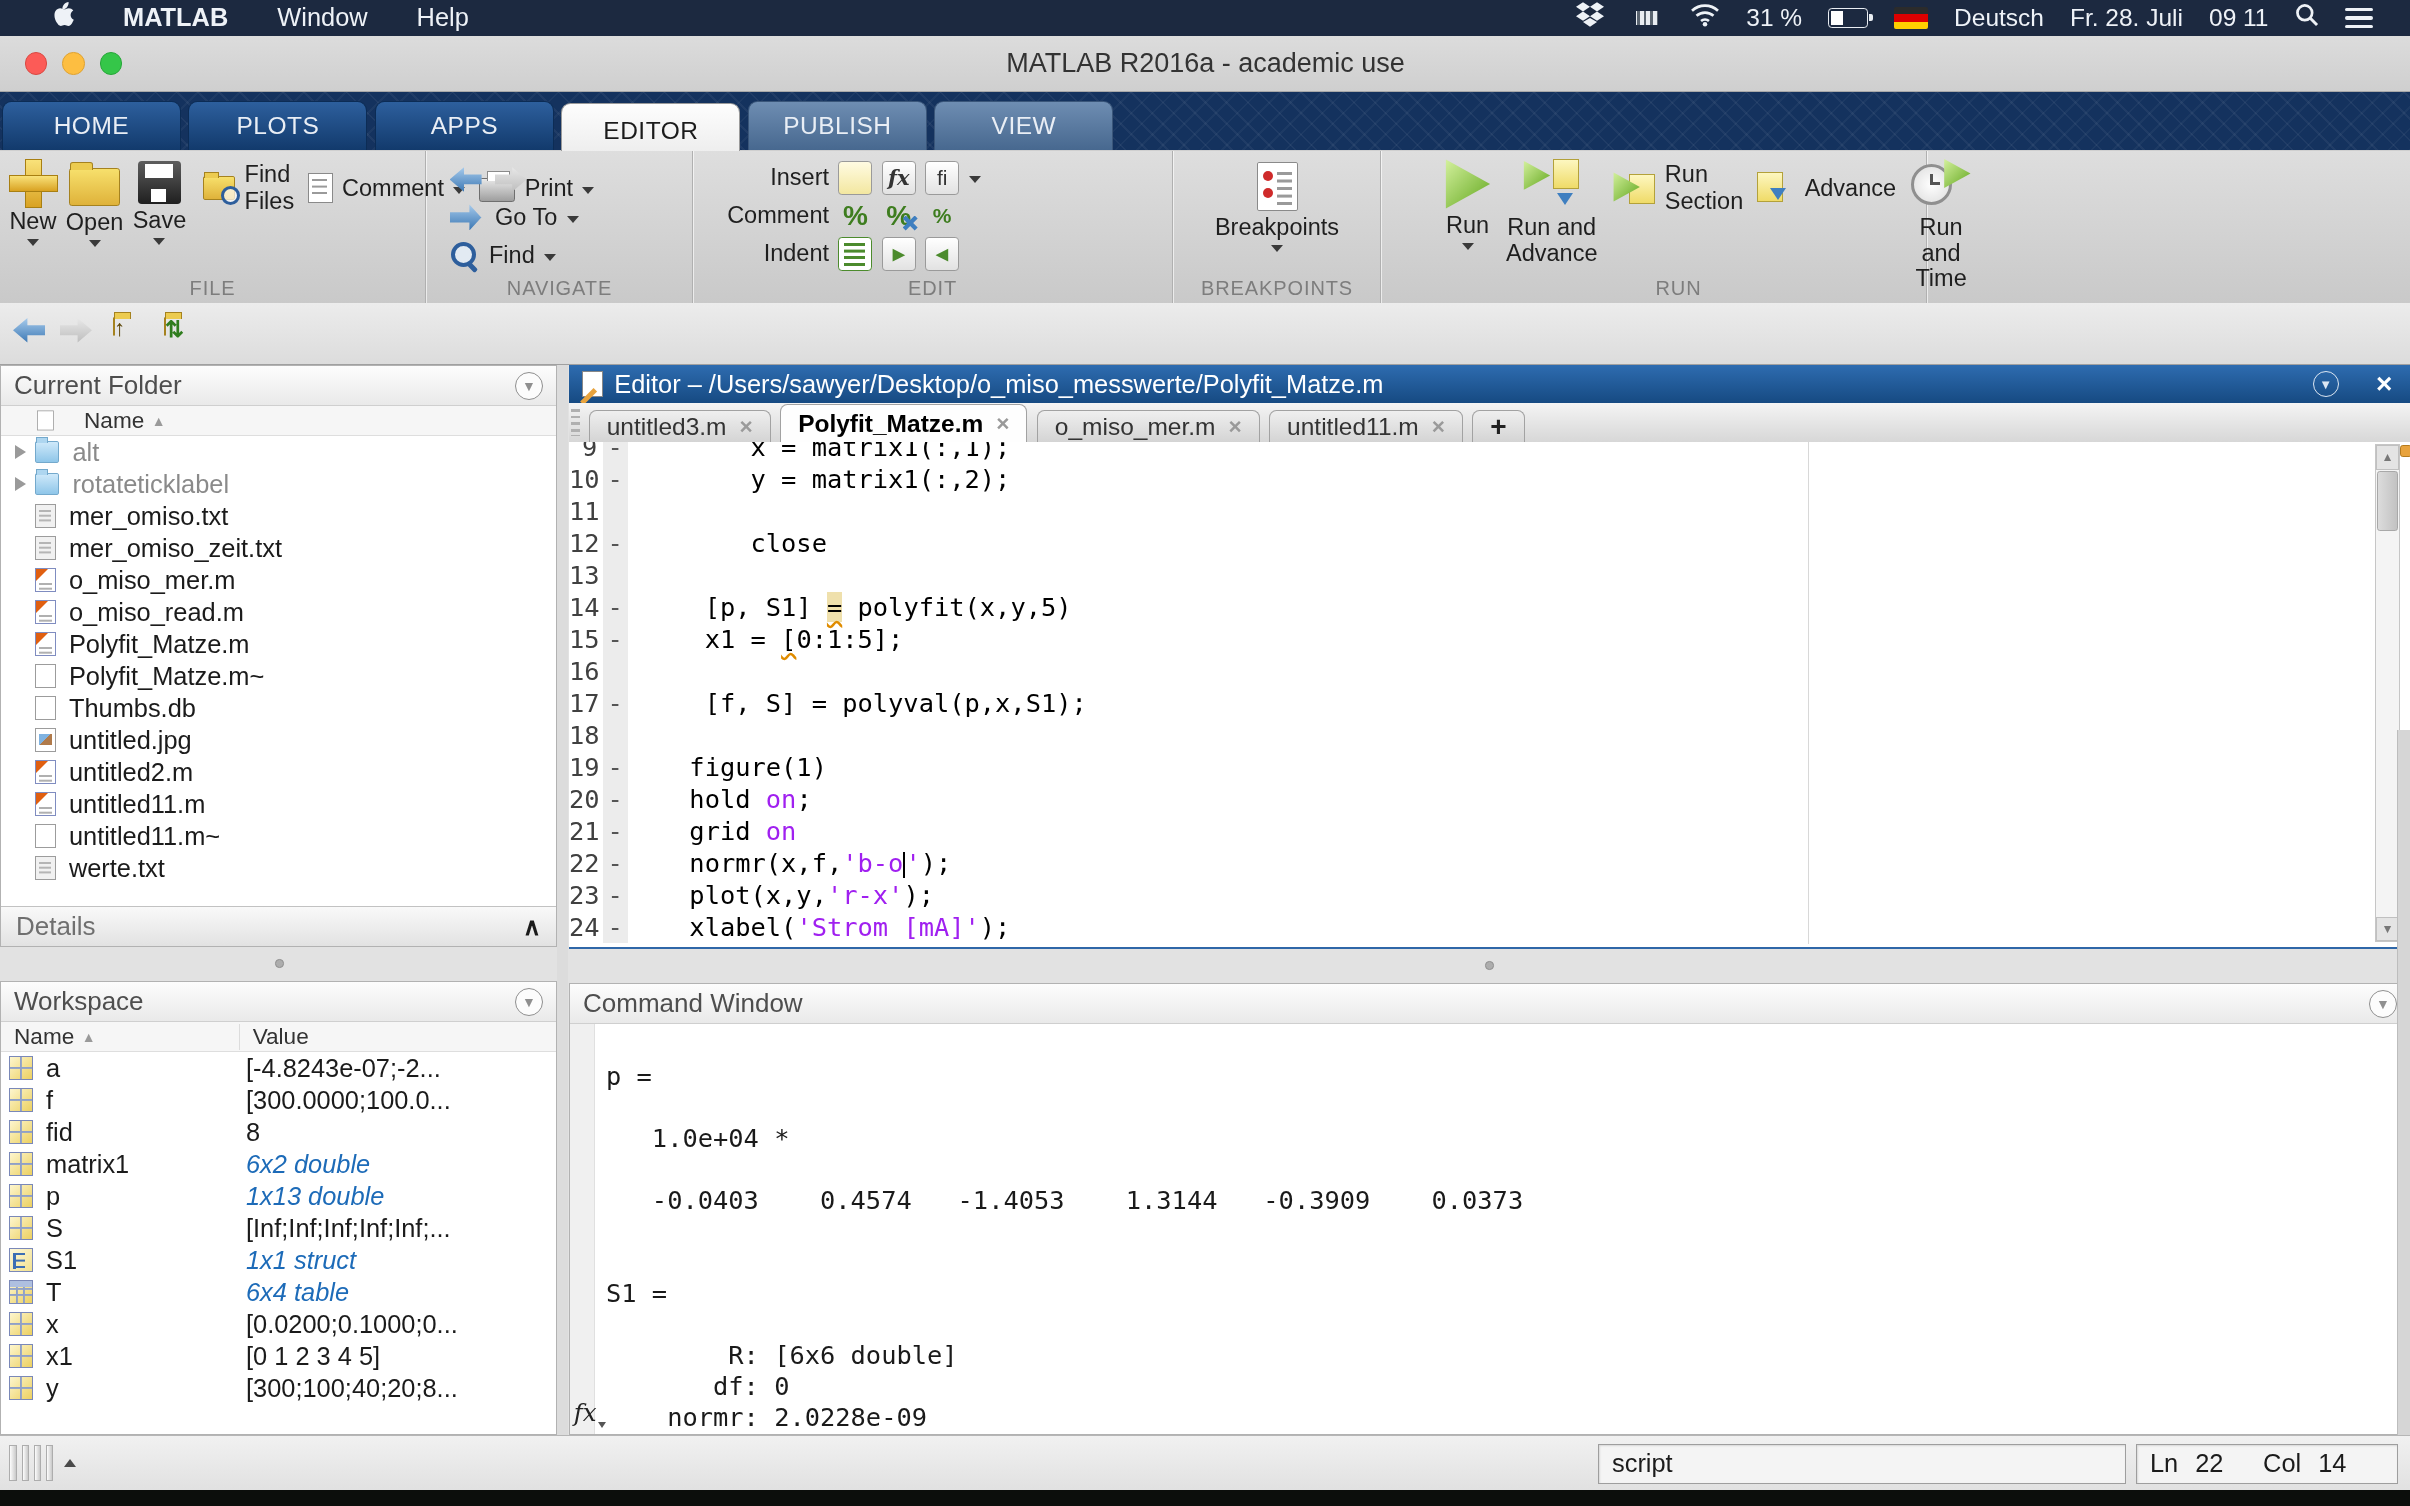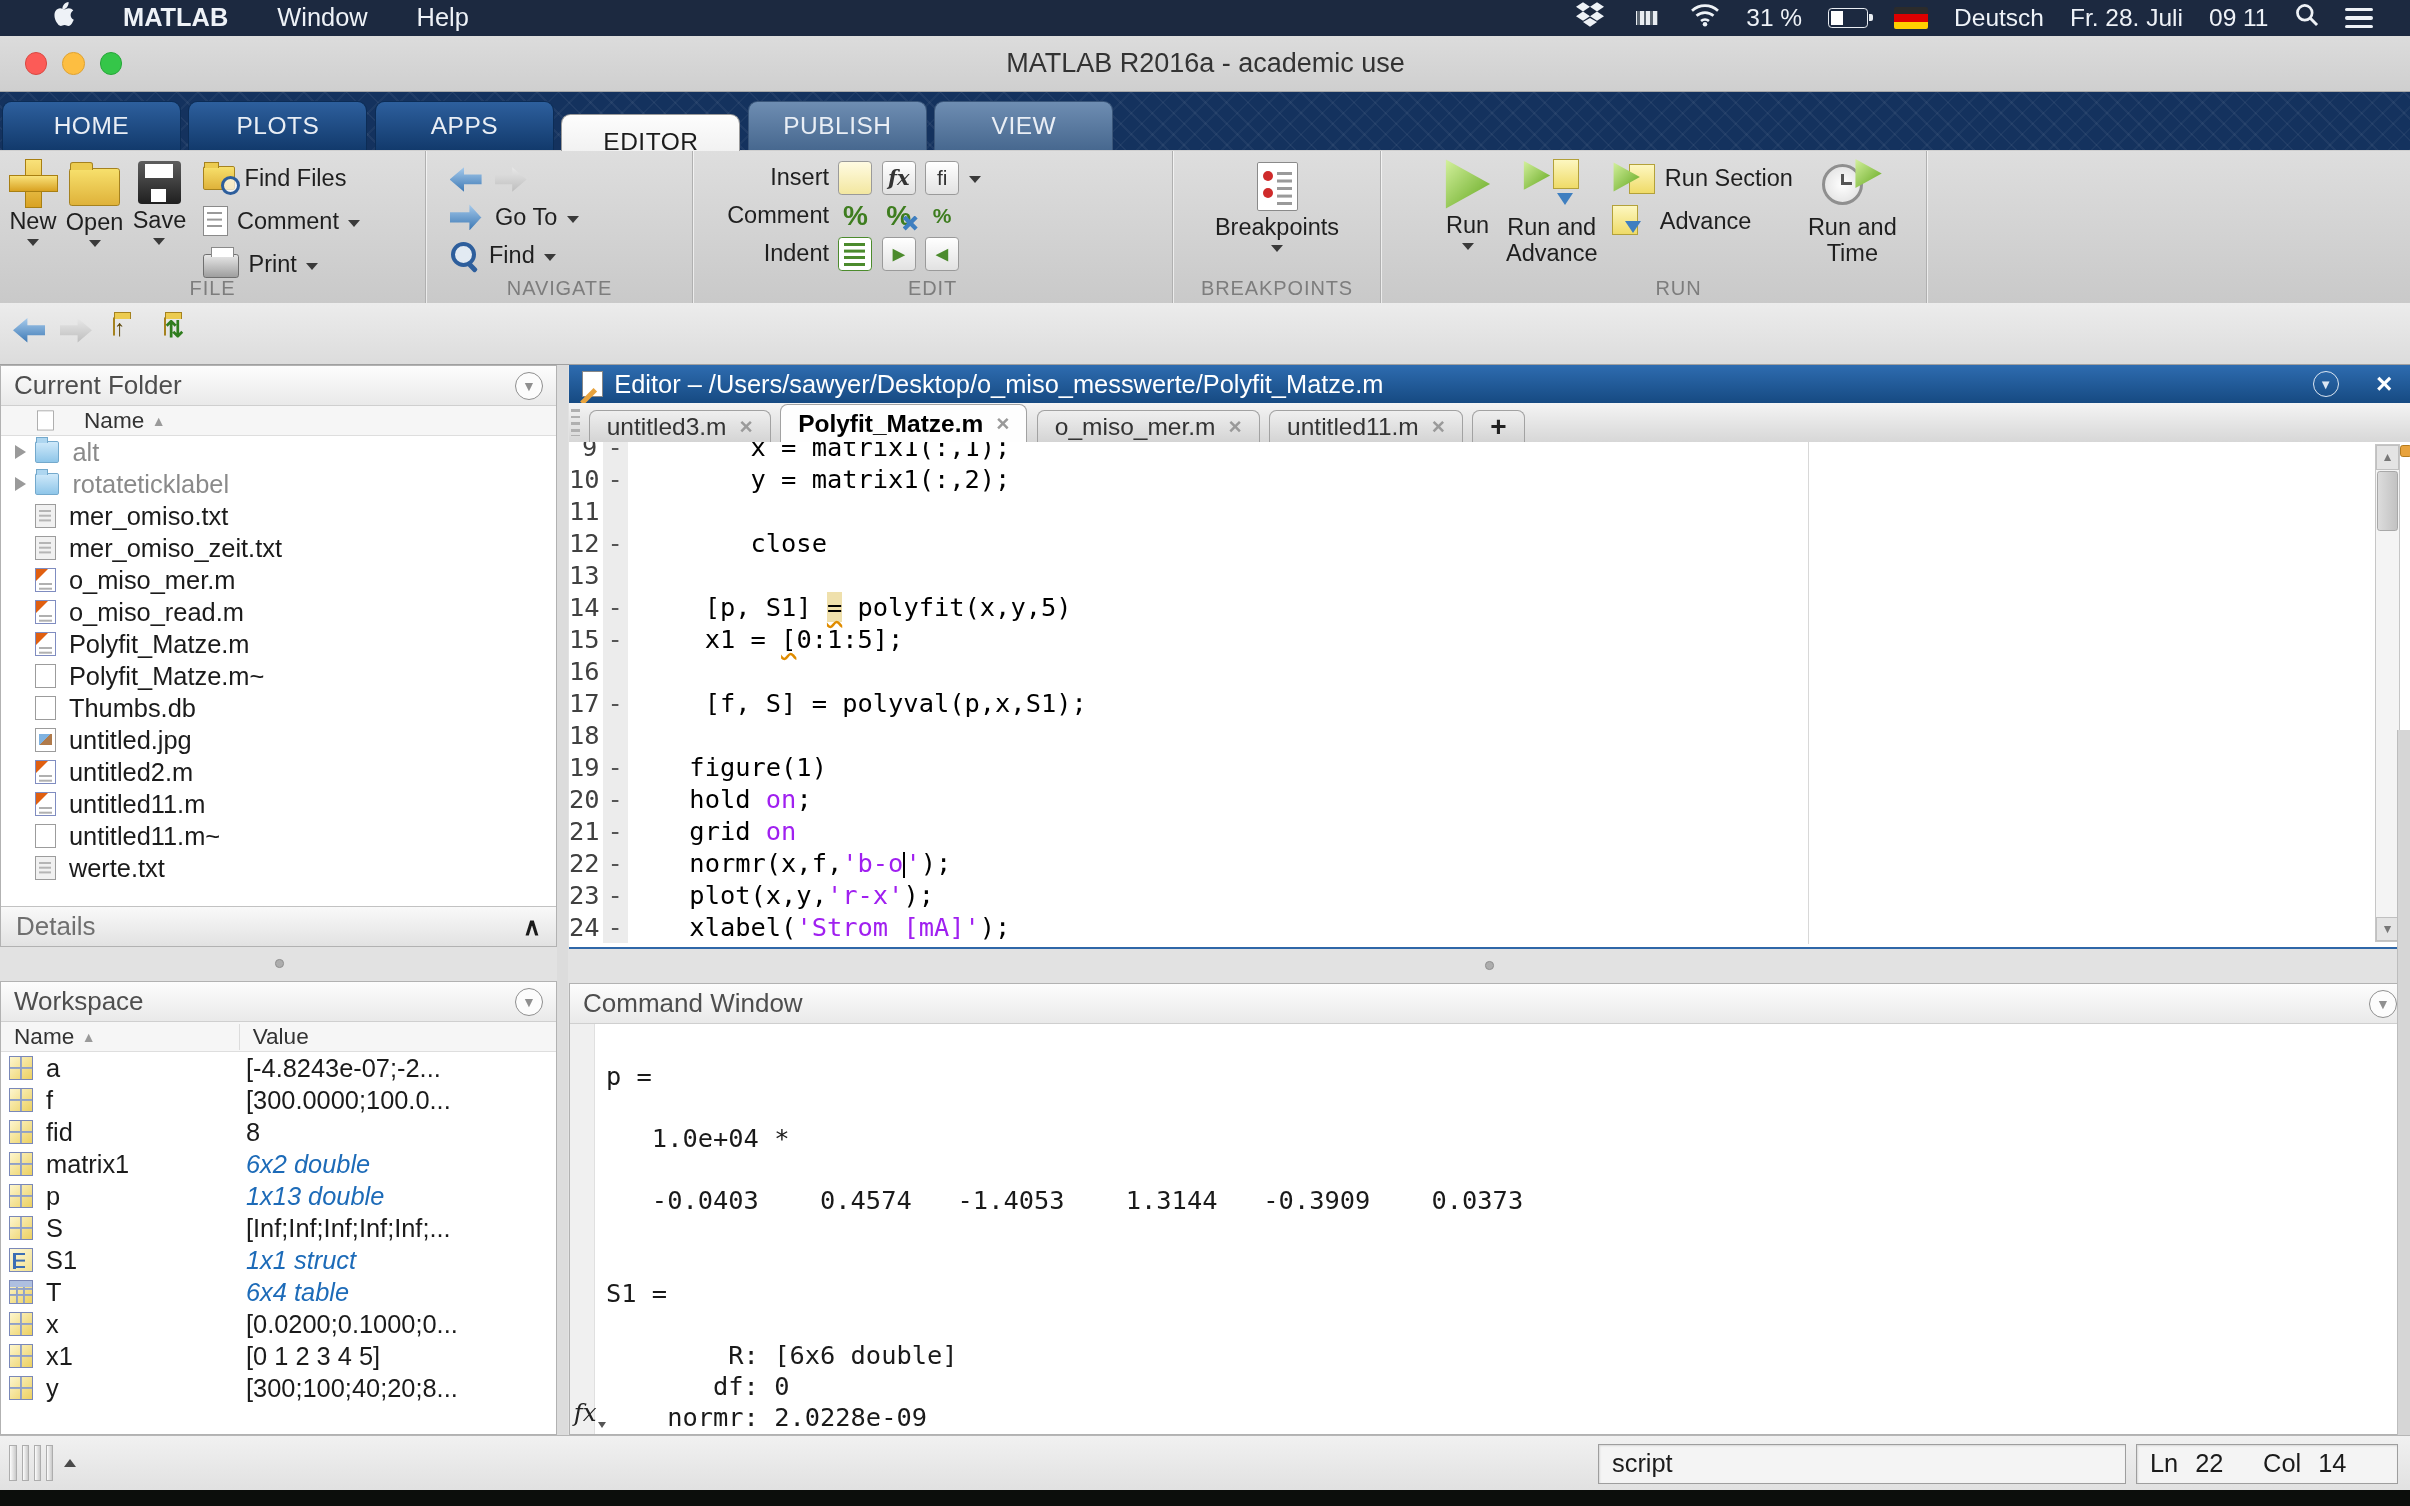--- a/index.html
+++ b/index.html
@@ -33,21 +33,21 @@
 
   
   .tabrow{position:absolute;left:0;top:92px;width:2411px;height:58px;background:#14325e;
     background-image:repeating-linear-gradient(45deg,rgba(255,255,255,.05) 0 1.9px,transparent 1.9px 15px),
                      repeating-linear-gradient(-45deg,rgba(255,255,255,.04) 0 1.9px,transparent 1.9px 15px)}
   .tstabs{position:absolute;left:1.9px;top:0;display:flex}
   .tstab{height:49px;margin-top:9.4px;min-width:179px;padding:0 19px;margin-right:7.5px;display:flex;align-items:center;justify-content:center;
     color:#e9eef5;font-size:24.5px;letter-spacing:0.5px;background:linear-gradient(#2d5f9d,#123a6c);
     border:0.9px solid #0c2c55;border-bottom:none;border-radius:9.4px 9.4px 0 0}
   .tstab:nth-child(5),.tstab:nth-child(6){background:linear-gradient(#6e8db2,#47688f);border-color:#3a567a}
-  .tstab.active{background:linear-gradient(#fdfdfd,#ececec);color:#1b1b1b;height:55px;margin-top:22px;border-color:#9a9a9a}
+  .tstab.active{background:linear-gradient(#fdfdfd,#ececec);color:#1b1b1b;height:55px;margin-top:11px;border-color:#9a9a9a}
   .qabar{position:absolute;left:1579px;top:98px;width:411px;height:45px;background:rgba(173,203,229,.55);
     clip-path:polygon(15px 0,100% 0,100% 100%,15px 100%,0 50%);display:flex;align-items:center;gap:13px;padding-left:26px}
   .qa{width:32px;height:32px;position:relative;display:flex;align-items:center;justify-content:center;font-size:24.5px}
   .qa-new{background:#fff;border:0.9px solid #777;width:24.5px;height:30px}
   .qa-new .gold{position:absolute;right:-5.6px;bottom:-5.6px;color:#d99a00;font-weight:bold;font-size:22.6px}
   .qa-save{background:linear-gradient(#6a6a6a,#222);border-radius:2.8px;width:28px;height:28px}
   .qa-save::before{content:"";position:absolute;top:1.9px;left:5.6px;right:5.6px;height:9.4px;background:#fff}
   .qa-save::after{content:"";position:absolute;bottom:1.9px;left:9.4px;width:9.4px;height:8.5px;background:#fff}
   .qa-cut::before,.qa-cut::after{content:"";position:absolute;left:14px;top:1.9px;width:3.8px;height:24.5px;background:#b8bdc4;border-radius:1.9px}
   .qa-cut::before{transform:rotate(30deg)} .qa-cut::after{transform:rotate(-30deg)}
@@ -70,21 +70,21 @@
   .collapsebtn b{width:0;height:0;border-left:10.4px solid transparent;border-right:10.4px solid transparent;border-bottom:12.2px solid #e9eef5}
 
   
   .ribbon{position:absolute;left:0;top:151px;width:2411px;height:153px;background:linear-gradient(#dedede,#c9c9c9);border-bottom:0.9px solid #a9a9a9}
   .rgroup{position:absolute;top:0;height:100%;border-right:0.9px solid #b0b0b0;box-shadow:0.9px 0 0 rgba(255,255,255,.7)}
   .glabel{position:absolute;bottom:2.8px;left:0;right:0;text-align:center;color:#7d7d7d;font-size:20px;letter-spacing:0.9px}
   .gflex{display:flex;height:124px;align-items:flex-start}
   .bigbtn{display:flex;flex-direction:column;align-items:center;padding-top:7.5px}
   .bigbtn .lbl{margin-top:3.8px;font-size:23.5px;color:#1f1f1f;line-height:25.4px;text-align:center;white-space:pre-line}
   .dd{width:0;height:0;border-left:6.6px solid transparent;border-right:6.6px solid transparent;border-top:7.5px solid #3a3a3a;margin-top:4.7px}
-  .smallcol{display:flex;flex-direction:column;justify-content:center;gap:5px;padding-top:8px}
+  .smallcol{display:flex;flex-direction:row;justify-content:center;gap:14px;padding-top:18px}
   .smallbtn{display:flex;align-items:center;gap:9.4px;height:38px;font-size:23.5px;color:#1f1f1f}
   .ic{position:relative;display:block;flex:none}
   .ic-plus{width:47px;height:47px}
   .ic-plus::before{content:"";position:absolute;left:16px;top:0;width:15px;height:47px;background:linear-gradient(#f9e27a,#d9a222);border:0.9px solid #a87f12}
   .ic-plus::after{content:"";position:absolute;top:16px;left:0;width:47px;height:15px;background:linear-gradient(#f9e27a,#d9a222);border:0.9px solid #a87f12}
   .ic-open{width:51px;height:38px;margin-top:9.4px;background:linear-gradient(#f7e06c,#dfb23a);border:0.9px solid #a5821f;border-radius:2.8px}
   .ic-open::before{content:"";position:absolute;top:-6.6px;left:0;width:21px;height:6.6px;background:#eccb50;border:0.9px solid #a5821f;border-bottom:none;border-radius:2.8px 2.8px 0 0}
   .ic-save{width:43px;height:43px;margin-top:2.8px;background:linear-gradient(#5e5e5e,#1f1f1f);border-radius:3.8px}
   .ic-save::before{content:"";position:absolute;top:2.8px;left:7.5px;right:7.5px;height:14px;background:#fff}
   .ic-save::after{content:"";position:absolute;bottom:2.8px;left:13px;width:15px;height:13px;background:#fff}

